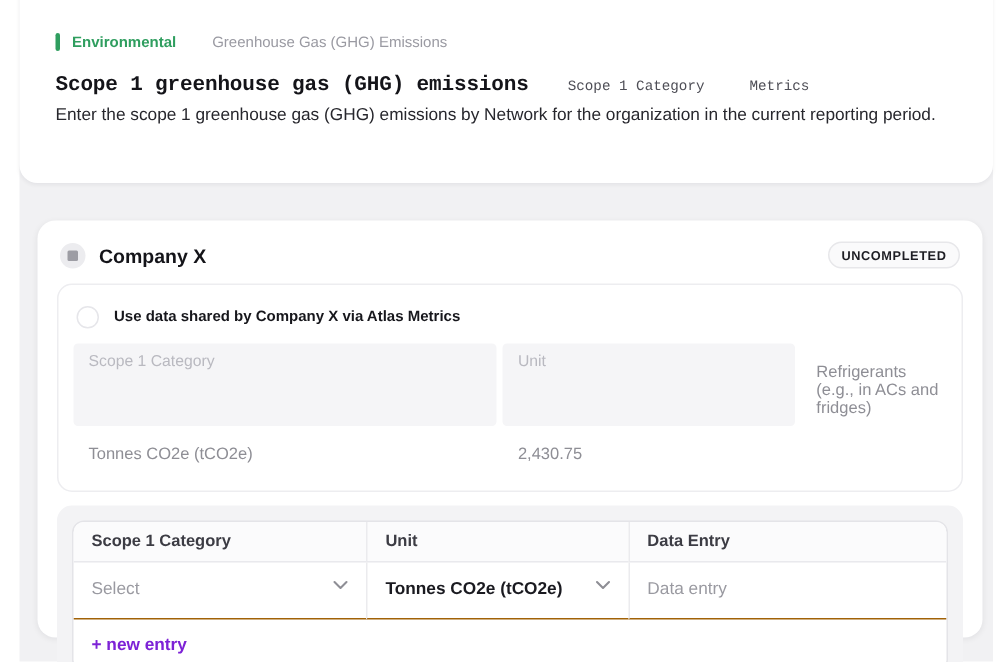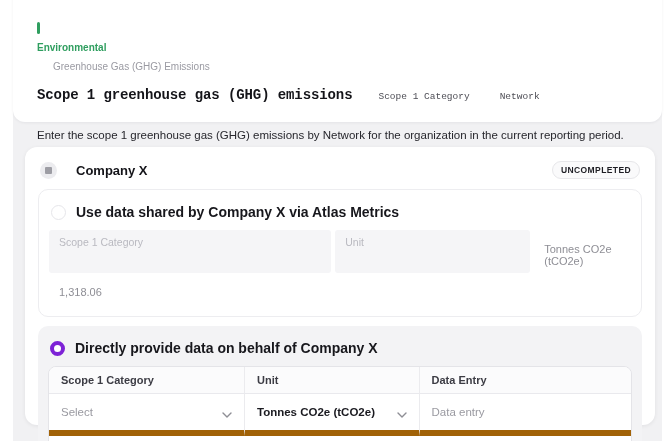--- a/index.html
+++ b/index.html
@@ -18,43 +18,43 @@
   
   .top-card {
     position: absolute;
     left: 0; right: 0; top: -14px;
     height: 136px;
     background: #ffffff;
     border-radius: 12px;
     box-shadow: 0 1px 3px rgba(20,20,30,0.06);
     padding: 36px 24px 0 24px;
   }
-  .breadcrumb { display: flex; align-items: flex-start; gap: 8px; flex-direction: column; }
+  .breadcrumb { display: flex; align-items: flex-end; gap: 8px; }
   .crumb-bar { width: 3px; height: 12px; background: var(--green); border-radius: 2px; }
   .crumb-section { font-size: 10px; font-weight: 700; color: var(--green); }
   .crumb-page { font-size: 10px; color: #9a9aa2; margin-left: 16px; }
   .title-row { display: flex; align-items: baseline; margin-top: 15px; font-family: Liberation Mono, monospace; }
   .page-title { font-size: 14px; font-weight: 700; color: #141419; letter-spacing: -0.1px; }
   .tag { font-size: 9.5px; color: #4e4e56; margin-left: 26px; }
   .tag + .tag { margin-left: 30px; }
-  .description { margin-top: 26px; font-size: 11.5px; color: #27272d; }
+  .description { margin-top: 6px; font-size: 11.5px; color: #27272d; }
 
   
   .main-card {
     position: absolute;
     left: 12px; right: 7px; top: 147px;
     height: 278px;
     background: #ffffff;
     border-radius: 12px;
     box-shadow: 0 1px 4px rgba(20,20,30,0.07);
     padding: 12px 13px;
     display: flex;
     flex-direction: column;
   }
-  .card-header { display: flex; align-items: center; gap: 19px; padding: 2px 2px 10px 2px; }
+  .card-header { display: flex; align-items: center; gap: 9px; padding: 2px 2px 10px 2px; }
   .company-avatar {
     width: 17px; height: 17px; border-radius: 50%;
     background: #ececef; display: flex; align-items: center; justify-content: center;
     flex: none;
   }
   .company-avatar .glyph { width: 7px; height: 7px; background: #9d9da4; border-radius: 1px; }
   .company-name { font-size: 13px; font-weight: 700; color: #141419; }
   .spacer { flex: 1; }
   .status-badge {
     font-size: 8.5px; font-weight: 700; letter-spacing: 0.4px;
@@ -69,21 +69,21 @@
     border: 1px solid #ededf0; border-radius: 10px;
     padding: 10px 10px 12px 10px;
     background: #ffffff;
   }
   .radio-row { display: flex; align-items: center; gap: 10px; padding: 4px 2px 10px 2px; }
   .radio {
     width: 15px; height: 15px; border-radius: 50%; flex: none; background: #ffffff;
   }
   .radio.unchecked { border: 1.5px solid #e6e6ea; }
   .radio.checked { border: 4.5px solid var(--purple); }
-  .radio-label { font-size: 14px; font-weight: 700; color: #17171c; }
+  .radio-label { font-size: 10px; font-weight: 700; color: #17171c; }
 
   .table-shared { display: grid; grid-template-columns: 48.5% 33.5% 18%; column-gap: 4px; }
   .table-shared .th {
     background: #f5f5f7; border-radius: 3px;
     font-size: 10.5px; color: #b9b9c0;
     padding: 6px 10px;
   }
   .table-shared .td {
     font-size: 11px; color: #8e8e95;
     padding: 13px 10px 6px 10px;
@@ -106,22 +106,22 @@
   .entry-head, .entry-row { display: grid; grid-template-columns: 33.5% 30% 36.5%; }
   .entry-head .th {
     font-size: 11px; font-weight: 700; color: #3c3c44;
     background: #fbfbfc;
     padding: 7px 12px;
     border-bottom: 1px solid #e9e9ed;
   }
   .entry-head .th + .th, .entry-row .cell + .cell { border-left: 1px solid #ebebee; }
   .entry-row .cell {
     padding: 12px 12px;
-    display: flex; align-items: flex-end;
-    border-bottom: 6px solid #a16207;
+    display: flex; align-items: flex-start;
+    border-bottom: 1px solid #a16207;
     min-height: 38px;
   }
   .select-value { font-size: 11.5px; color: #9a9aa1; flex: 1; }
   .select-value.filled { color: #1a1a20; font-weight: 700; }
   .chevron { flex: none; margin-left: 8px; display: flex; align-items: center; }
   .chevron svg { display: block; }
   .data-entry-input {
     border: none; outline: none; width: 100%;
     font-family: inherit; font-size: 11.5px; color: #1a1a20;
     background: transparent;
@@ -141,21 +141,21 @@
 
   <div class="top-card">
     <div class="breadcrumb">
       <span class="crumb-bar"></span>
       <span class="crumb-section">Environmental</span>
       <span class="crumb-page">Greenhouse Gas (GHG) Emissions</span>
     </div>
     <div class="title-row">
       <span class="page-title">Scope 1 greenhouse gas (GHG) emissions</span>
       <span class="tag">Scope 1 Category</span>
-      <span class="tag">Network</span>
+      <span class="tag">Metrics</span>
     </div>
     <div class="description">Enter the scope 1 greenhouse gas (GHG) emissions by Network for the organization in the current reporting period.</div>
   </div>
 
   <div class="main-card">
 
     <div class="card-header">
       <span class="company-avatar">
           <span class="glyph"></span>
         </span>
@@ -165,30 +165,27 @@
     </div>
 
     <div class="option-shared">
       <div class="radio-row">
         <span class="radio unchecked"></span>
         <span class="radio-label">Use data shared by Company X via Atlas Metrics</span>
       </div>
       <div class="table-shared">
         <div class="th">Scope 1 Category</div>
         <div class="th">Unit</div>
+        <div class="td">Refrigerants (e.g., in ACs and fridges)</div>
         <div class="td">Tonnes CO2e (tCO2e)</div>
-        <div class="td">1,318.06</div>
+        <div class="td">2,430.75</div>
       </div>
     </div>
 
     <div class="option-direct">
-      <div class="radio-row">
-        <span class="radio checked"></span>
-        <span class="radio-label">Directly provide data on behalf of Company X</span>
-      </div>
 
       <div class="entry-table">
         <div class="entry-head">
           <div class="th">Scope 1 Category</div>
           <div class="th">Unit</div>
           <div class="th">Data Entry</div>
         </div>
         <div class="entry-row">
           <div class="cell">
             <span class="select-value">Select</span>

